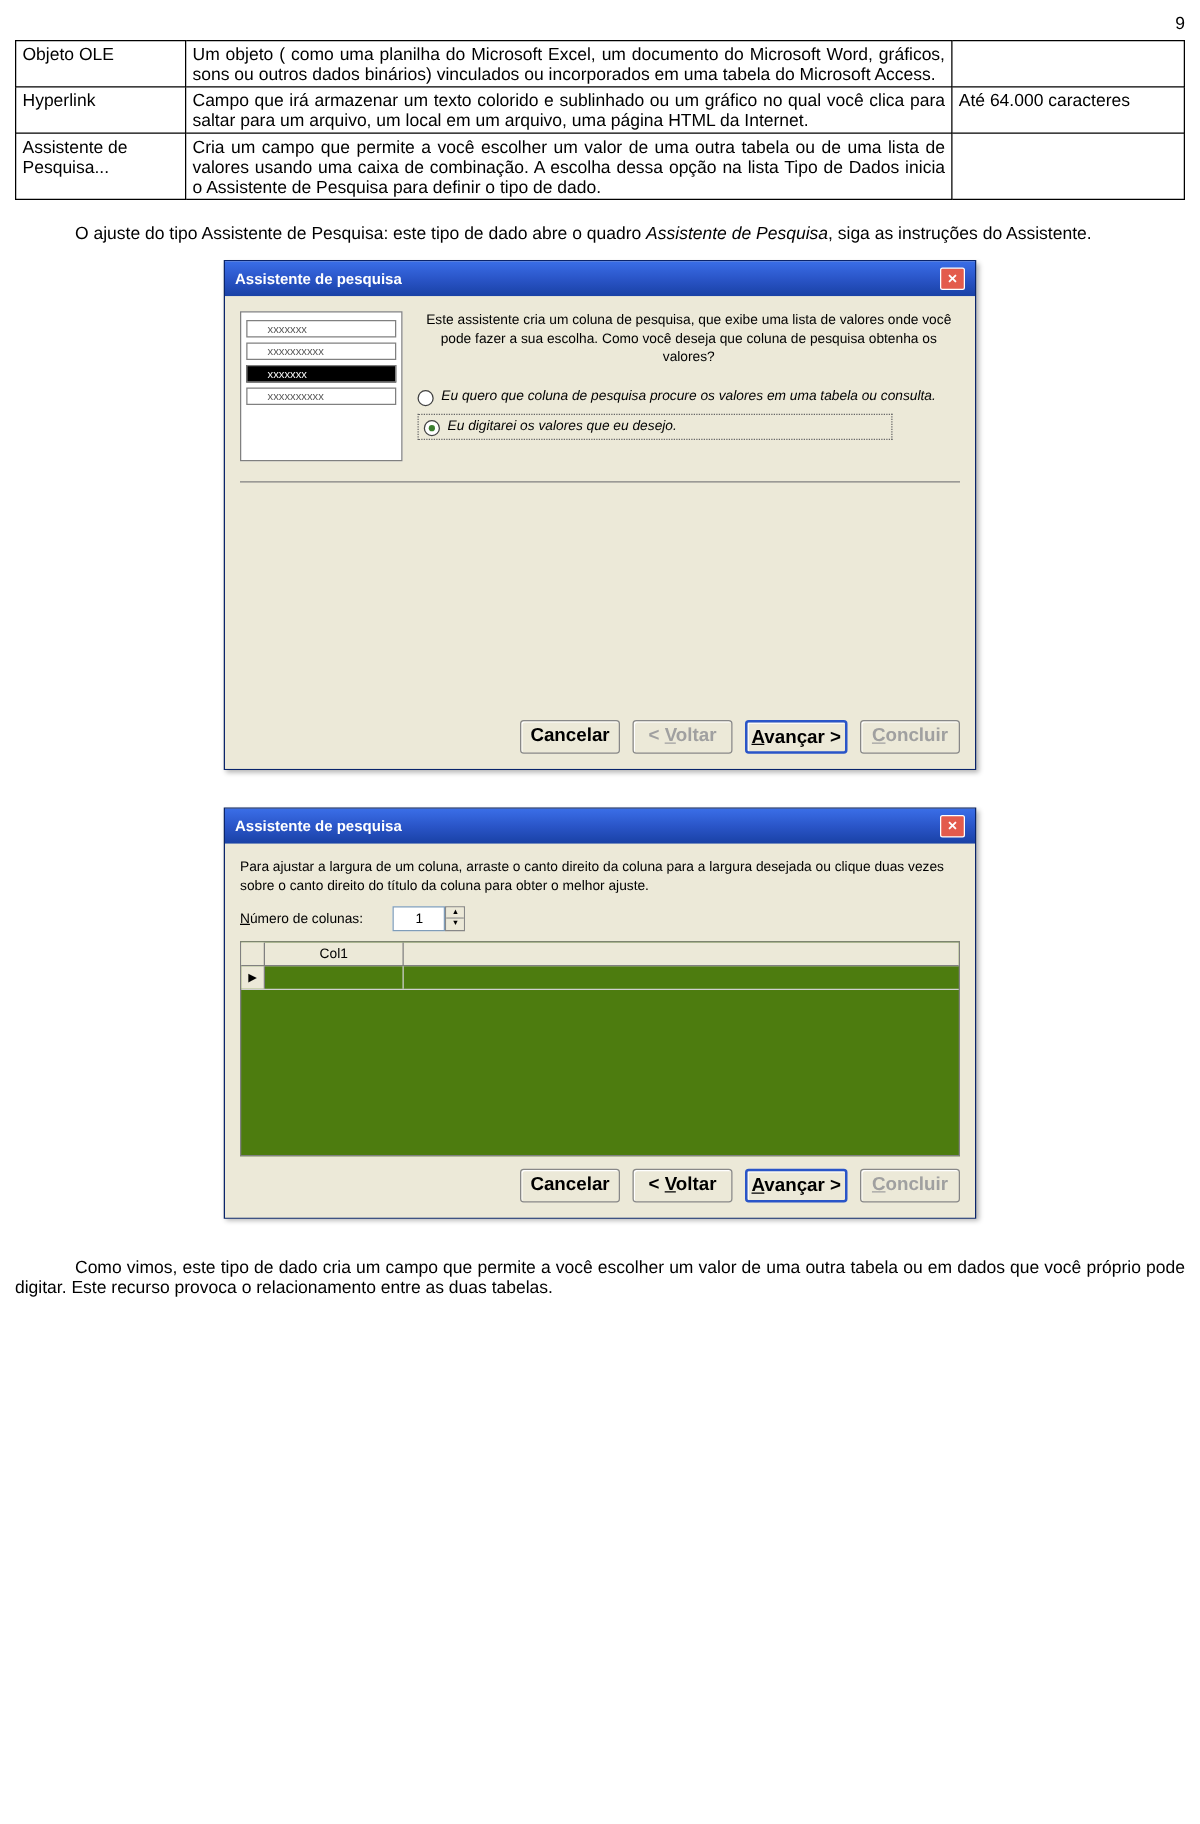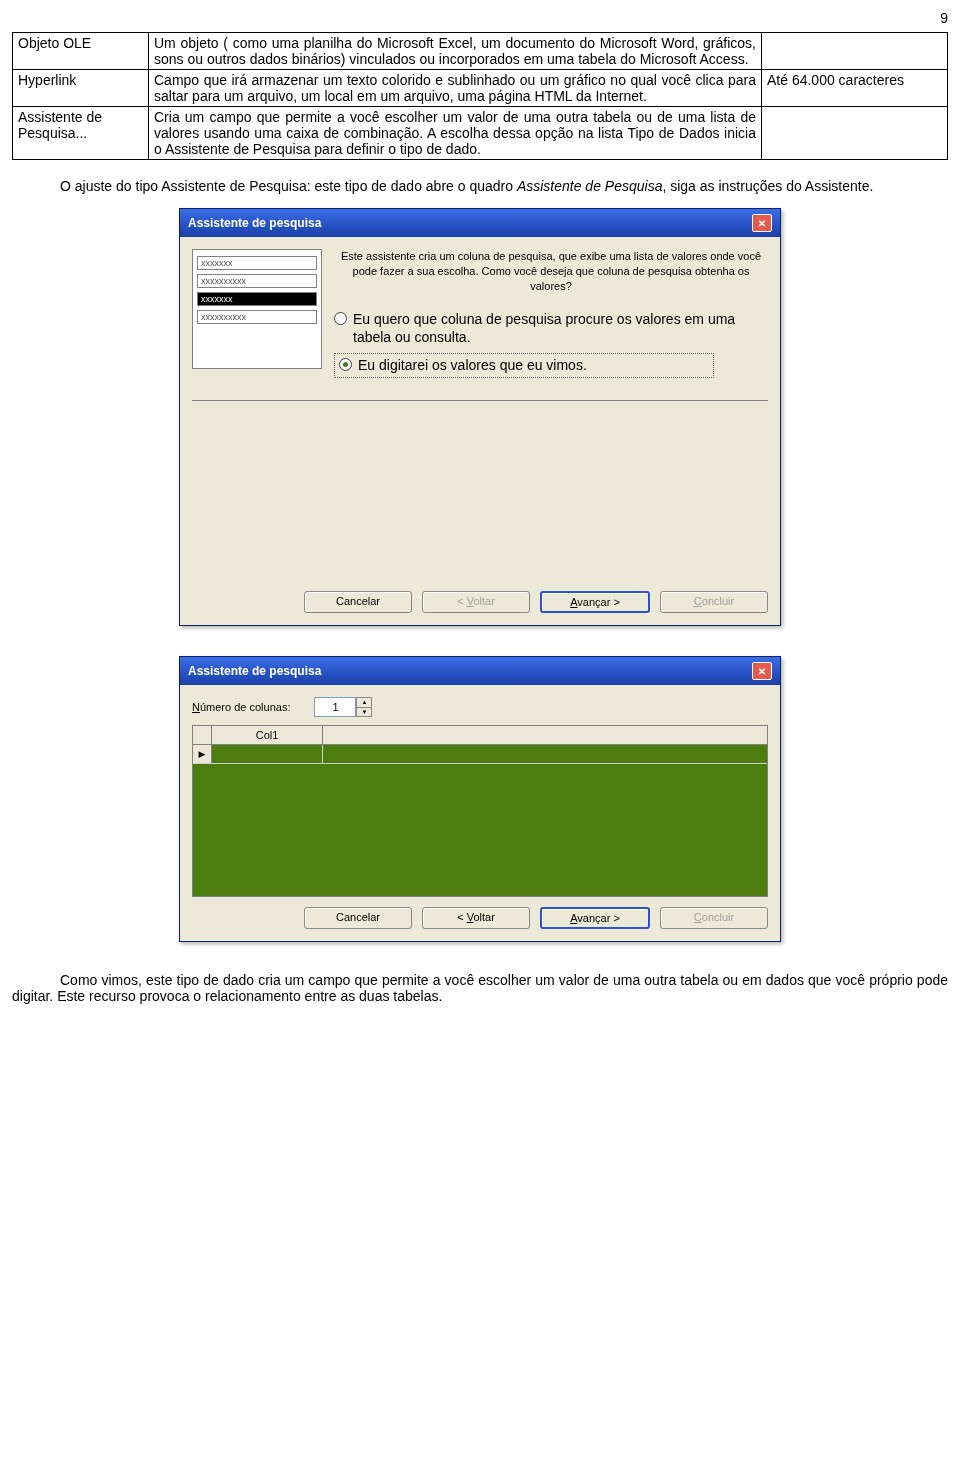--- a/index.html
+++ b/index.html
@@ -90,39 +90,40 @@
     width: 130px;
     height: 120px;
     background: #fff;
     border: 1px solid #808080;
     padding: 6px 4px;
     box-sizing: border-box;
   }
   .wizard-preview .cell {
     border: 1px solid #808080;
     margin-bottom: 4px;
-    padding: 1px 3px;
+    padding: 1px 16px;
     font-size: 9px;
     background: #fff;
     color: #555;
   }
   .wizard-preview .cell.selected { background: #000; color: #fff; }
   .wizard-text {
     flex: 1;
     font-size: 11px;
     line-height: 1.35;
   }
   .wizard-text p { margin: 0 0 10px 0; text-align: center; }
   .radios { margin-top: 16px; }
   .radio-row {
     display: flex;
     align-items: flex-start;
     gap: 6px;
     margin-bottom: 6px;
-    font-size: 14px;
+    font-size: 11px;
+    font-style: italic;
   }
   .radio {
     width: 11px;
     height: 11px;
     border: 1px solid #404040;
     border-radius: 50%;
     background: #fff;
     display: flex;
     align-items: center;
     justify-content: center;
@@ -147,28 +148,29 @@
     margin-top: 16px;
   }
   .button-row {
     display: flex;
     justify-content: flex-end;
     gap: 10px;
     padding-top: 10px;
   }
   .btn {
     min-width: 78px;
-    padding: 3px 14px;
+    padding: 3px 0;
     background: #ece9d8;
     border: 1px solid #888;
     border-radius: 3px;
-    font-size: 11px;
+    font-size: 15px;
     text-align: center;
     box-shadow: inset 1px 1px 0 #fff;
     cursor: pointer;
+    font-weight: bold;
   }
   .btn.disabled { color: #a0a0a0; cursor: default; }
   .btn.default {
     border: 2px solid #2a55c8;
   }
 
   
   .instr {
     font-size: 11px;
     line-height: 1.35;
@@ -299,21 +301,21 @@
         </div>
         <div class="wizard-text">
           <p>Este assistente cria um coluna de pesquisa, que exibe uma lista de valores onde você pode fazer a sua escolha. Como você deseja que coluna de pesquisa obtenha os valores?</p>
           <div class="radios">
             <div class="radio-row">
               <span class="radio"></span>
               <span>Eu quero que coluna de pesquisa procure os valores em uma tabela ou consulta.</span>
             </div>
             <div class="radio-row selected">
               <span class="radio checked"></span>
-              <span>Eu digitarei os valores que eu vimos.</span>
+              <span>Eu digitarei os valores que eu desejo.</span>
             </div>
           </div>
         </div>
       </div>
       <div class="big-empty"></div>
       <div class="button-row">
         <div class="btn">Cancelar</div>
         <div class="btn disabled"><span>&lt; <span class="udl">V</span>oltar</span></div>
         <div class="btn default"><span class="udl">A</span>vançar &gt;</div>
         <div class="btn disabled"><span class="udl">C</span>oncluir</div>
@@ -322,20 +324,21 @@
   </div>
 </div>
 
 <div class="dialog-wrap">
   <div class="dialog">
     <div class="titlebar">
       <span>Assistente de pesquisa</span>
       <span class="tb-close">✕</span>
     </div>
     <div class="body">
+      <div class="instr">Para ajustar a largura de um coluna, arraste o canto direito da coluna para a largura desejada ou clique duas vezes sobre o canto direito do título da coluna para obter o melhor ajuste.</div>
       <div class="numcol-row">
         <span><span class="udl">N</span>úmero de colunas:</span>
         <span style="display:flex;">
           <span class="num-input">1</span>
           <span class="spinner">
             <span class="sp-btn">▲</span>
             <span class="sp-btn">▼</span>
           </span>
         </span>
       </div>

